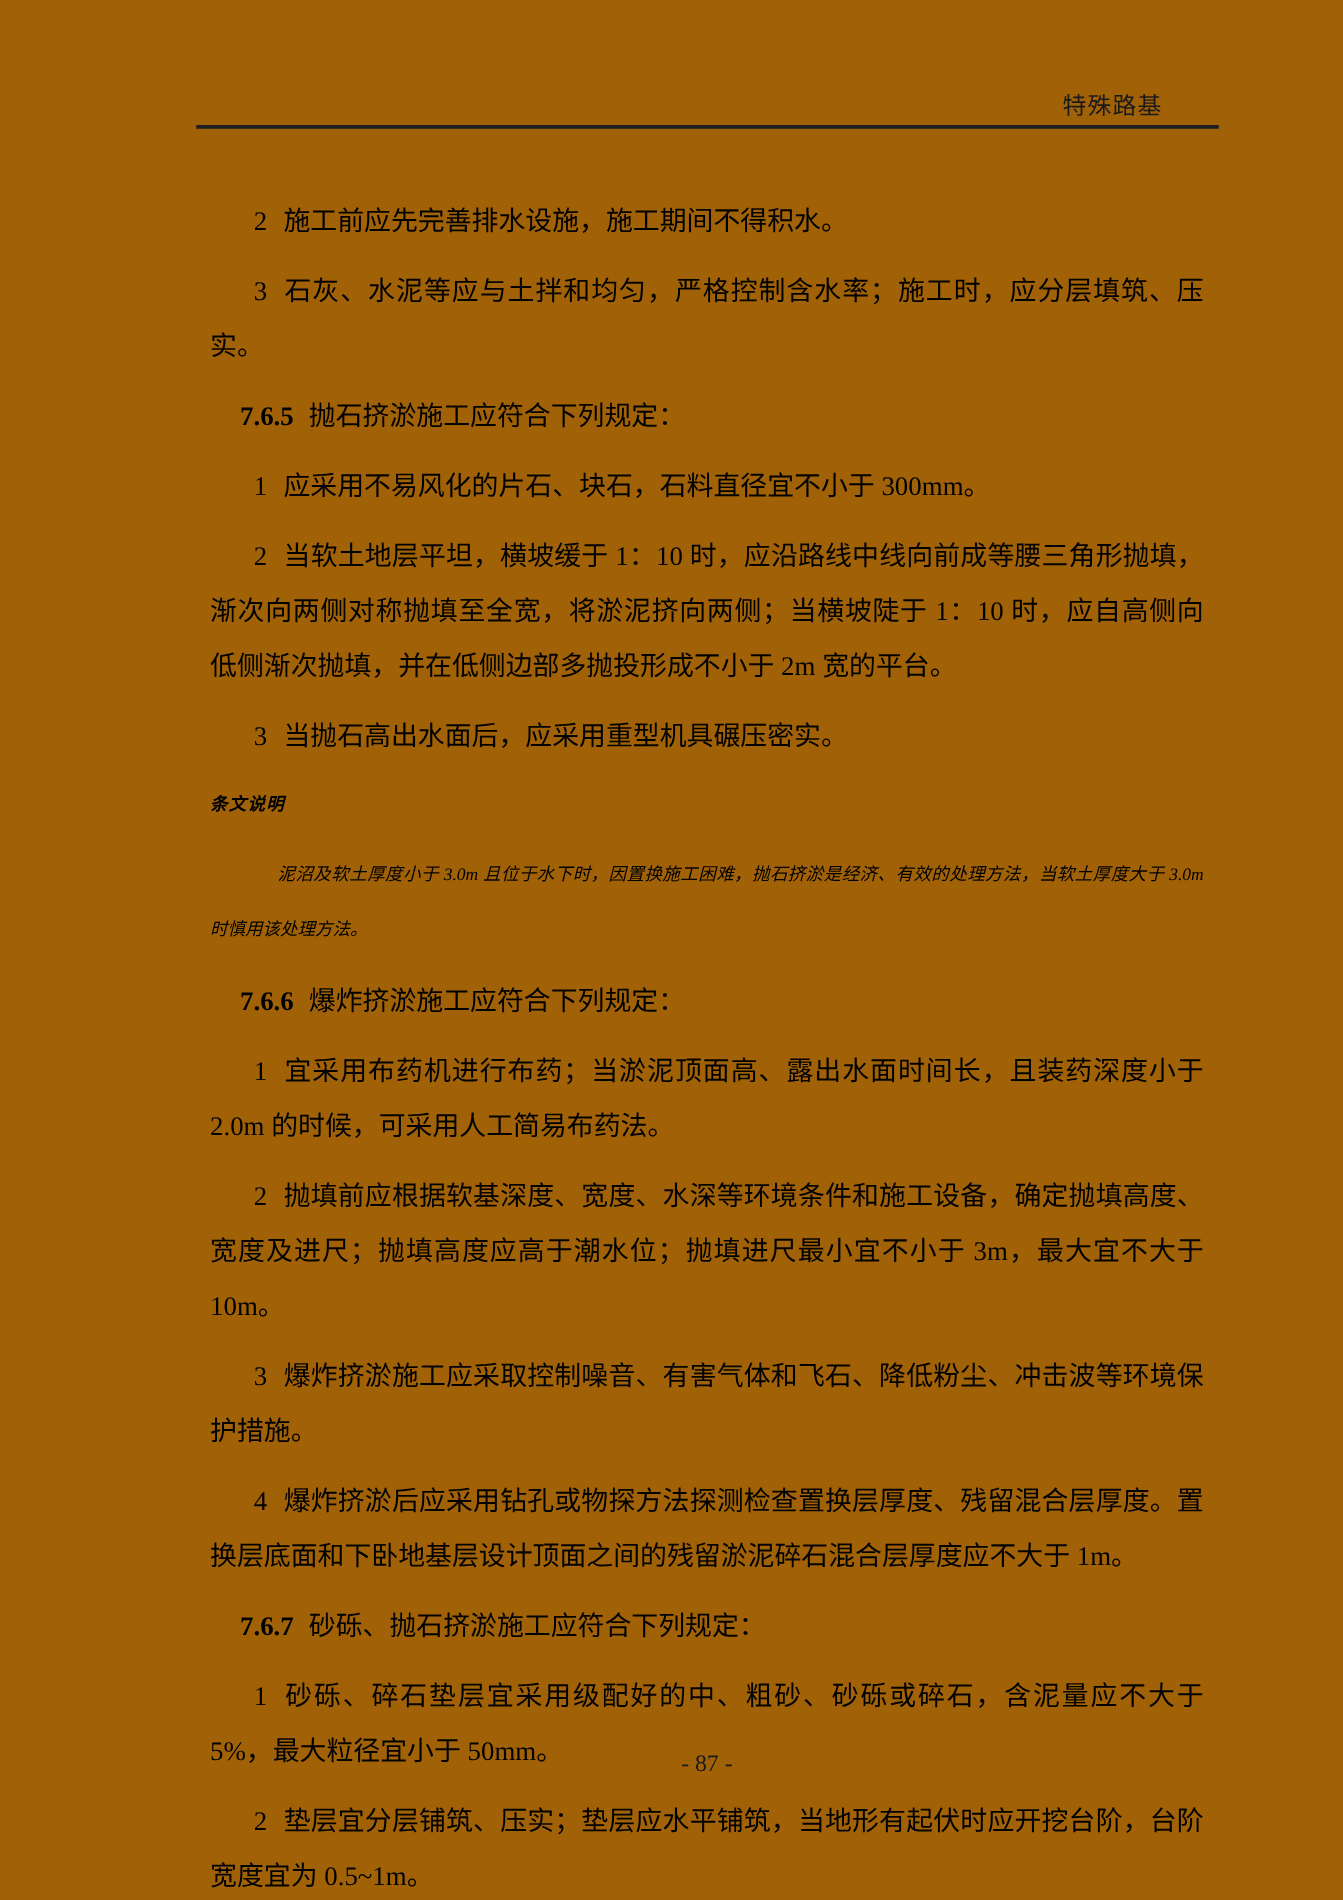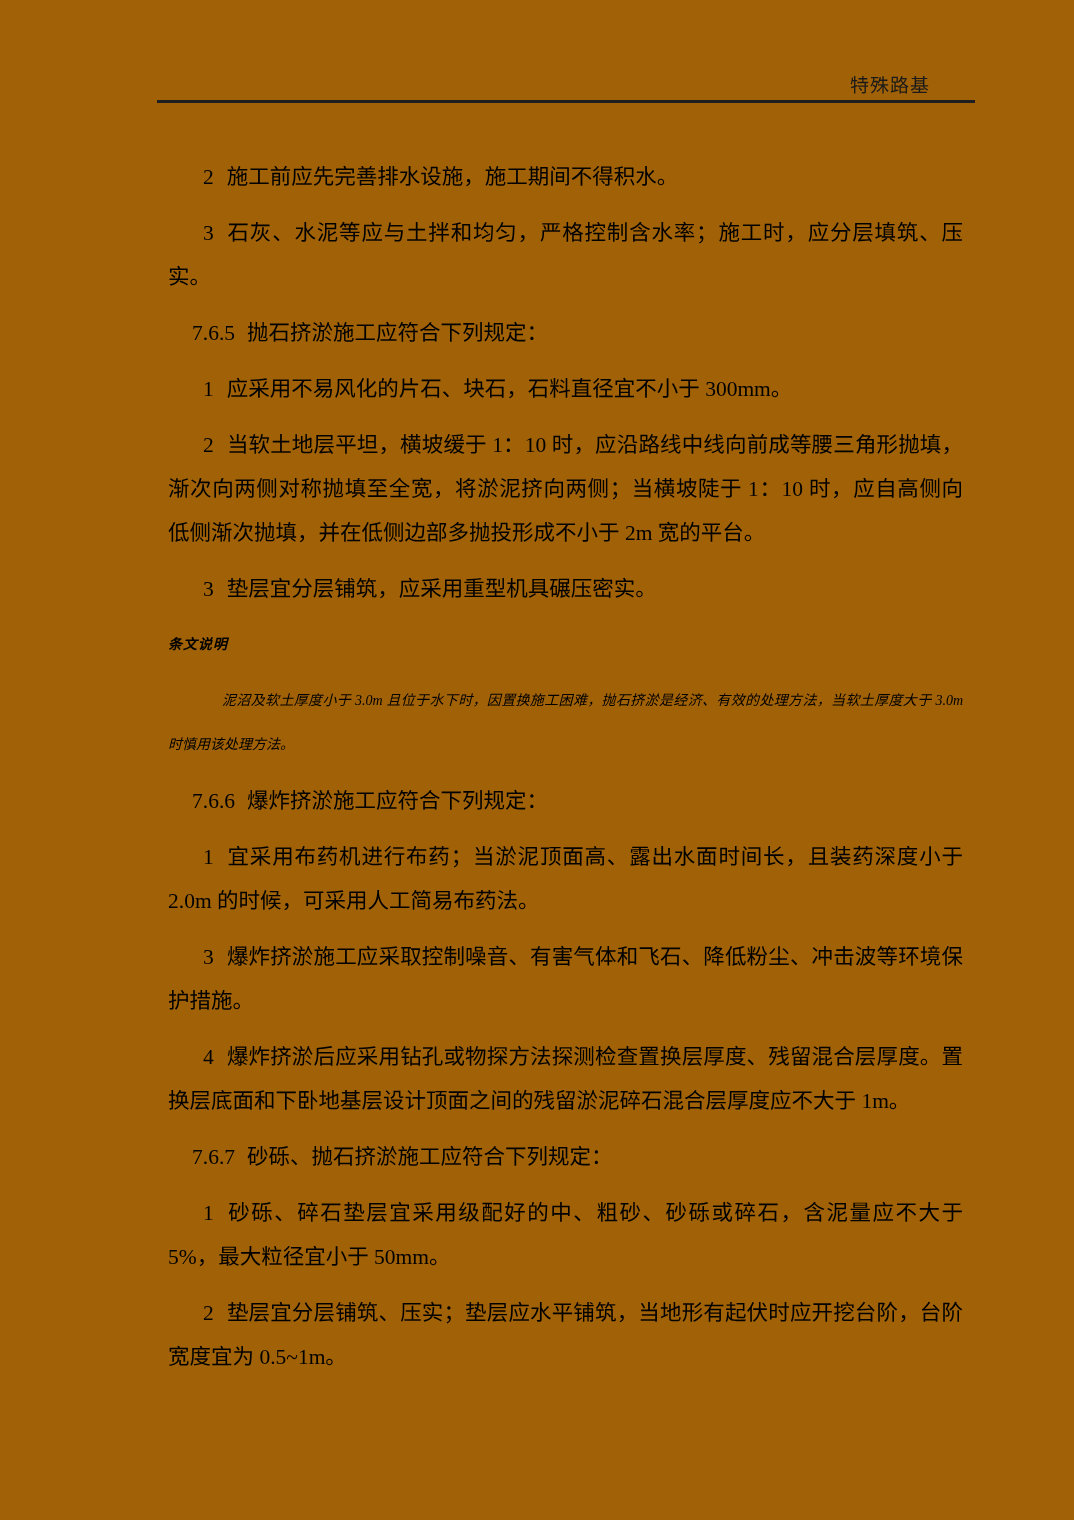--- a/index.html
+++ b/index.html
@@ -49,21 +49,21 @@
     text-indent: 35px;
   }
   .item .num {
     margin-right: 13px;
   }
   .heading {
     text-indent: 24px;
     margin-top: 33px;
   }
   .heading .num {
-    font-weight: normal;
+    font-weight: bold;
     margin-right: 12px;
   }
   .note-title {
     margin-top: 34px;
     font-weight: bold;
     font-style: italic;
     font-size: 14px;
     letter-spacing: 1px;
   }
   .note-body {
@@ -90,30 +90,32 @@
   <div class="header-rule"></div>
 
   <div class="content">
 
     <p class="item"><span class="num">2</span><span>施工前应先完善排水设施，施工期间不得积水。</span></p>
     <p class="item"><span class="num">3</span><span>石灰、水泥等应与土拌和均匀，严格控制含水率；施工时，应分层填筑、压实。</span></p>
 
     <p class="heading"><span class="num">7.6.5</span><span>抛石挤淤施工应符合下列规定：</span></p>
     <p class="item"><span class="num">1</span><span>应采用不易风化的片石、块石，石料直径宜不小于 300mm。</span></p>
     <p class="item"><span class="num">2</span><span>当软土地层平坦，横坡缓于 1：10 时，应沿路线中线向前成等腰三角形抛填，渐次向两侧对称抛填至全宽，将淤泥挤向两侧；当横坡陡于 1：10 时，应自高侧向低侧渐次抛填，并在低侧边部多抛投形成不小于 2m 宽的平台。</span></p>
-    <p class="item"><span class="num">3</span><span>垫层宜分层铺筑，应采用重型机具碾压密实。</span></p>
+    <p class="item"><span class="num">3</span><span>当抛石高出水面后，应采用重型机具碾压密实。</span></p>
 
     <p class="note-title">条文说明</p>
     <p class="note-body">泥沼及软土厚度小于 3.0m 且位于水下时，因置换施工困难，抛石挤淤是经济、有效的处理方法，当软土厚度大于 3.0m 时慎用该处理方法。</p>
 
     <p class="heading"><span class="num">7.6.6</span><span>爆炸挤淤施工应符合下列规定：</span></p>
     <p class="item"><span class="num">1</span><span>宜采用布药机进行布药；当淤泥顶面高、露出水面时间长，且装药深度小于 2.0m 的时候，可采用人工简易布药法。</span></p>
+    <p class="item"><span class="num">2</span><span>抛填前应根据软基深度、宽度、水深等环境条件和施工设备，确定抛填高度、宽度及进尺；抛填高度应高于潮水位；抛填进尺最小宜不小于 3m，最大宜不大于 10m。</span></p>
     <p class="item"><span class="num">3</span><span>爆炸挤淤施工应采取控制噪音、有害气体和飞石、降低粉尘、冲击波等环境保护措施。</span></p>
     <p class="item"><span class="num">4</span><span>爆炸挤淤后应采用钻孔或物探方法探测检查置换层厚度、残留混合层厚度。置换层底面和下卧地基层设计顶面之间的残留淤泥碎石混合层厚度应不大于 1m。</span></p>
 
     <p class="heading"><span class="num">7.6.7</span><span>砂砾、抛石挤淤施工应符合下列规定：</span></p>
     <p class="item"><span class="num">1</span><span>砂砾、碎石垫层宜采用级配好的中、粗砂、砂砾或碎石，含泥量应不大于 5%，最大粒径宜小于 50mm。</span></p>
     <p class="item"><span class="num">2</span><span>垫层宜分层铺筑、压实；垫层应水平铺筑，当地形有起伏时应开挖台阶，台阶宽度宜为 0.5~1m。</span></p>
 
   </div>
 
+  <div class="footer">- 87 -</div>
 
 </div>
 
 </body></html>

